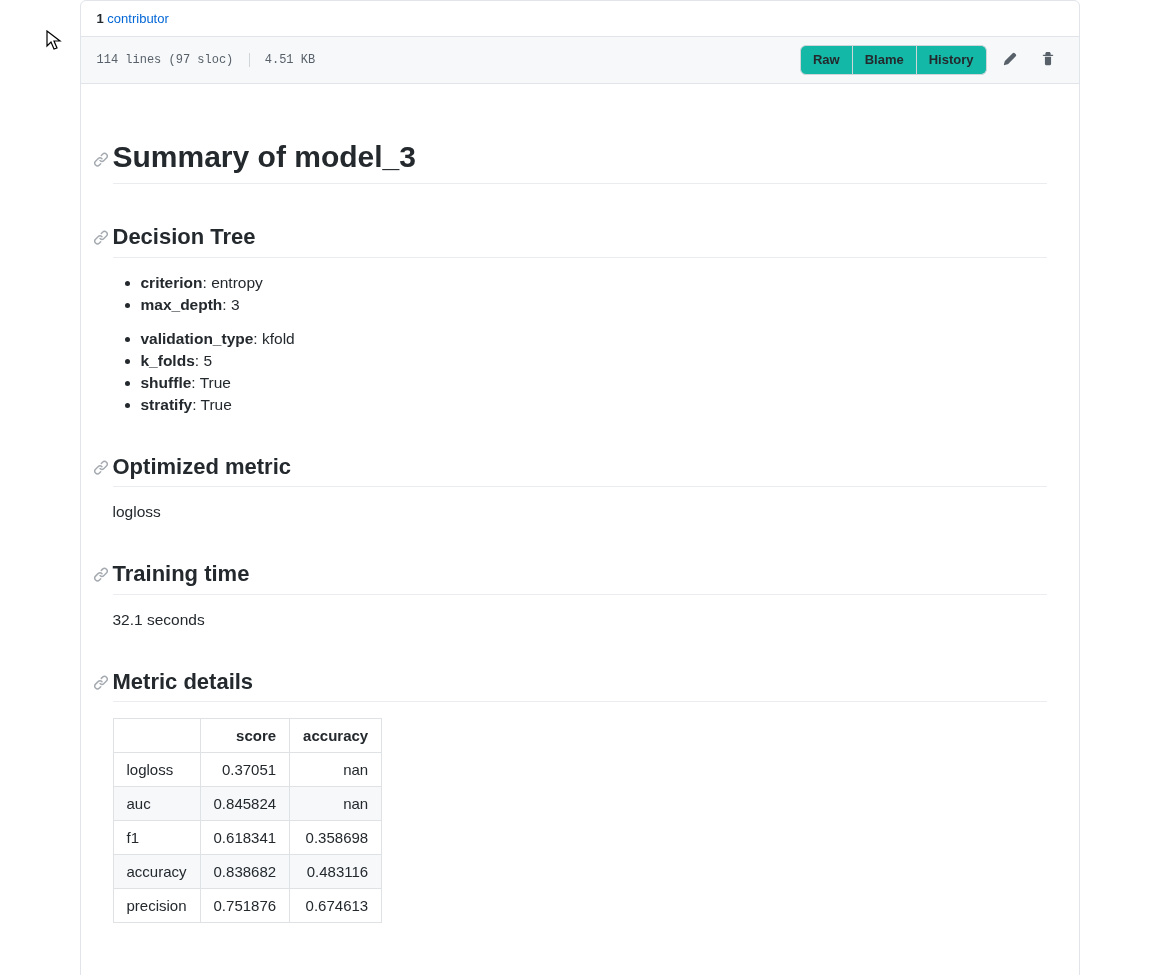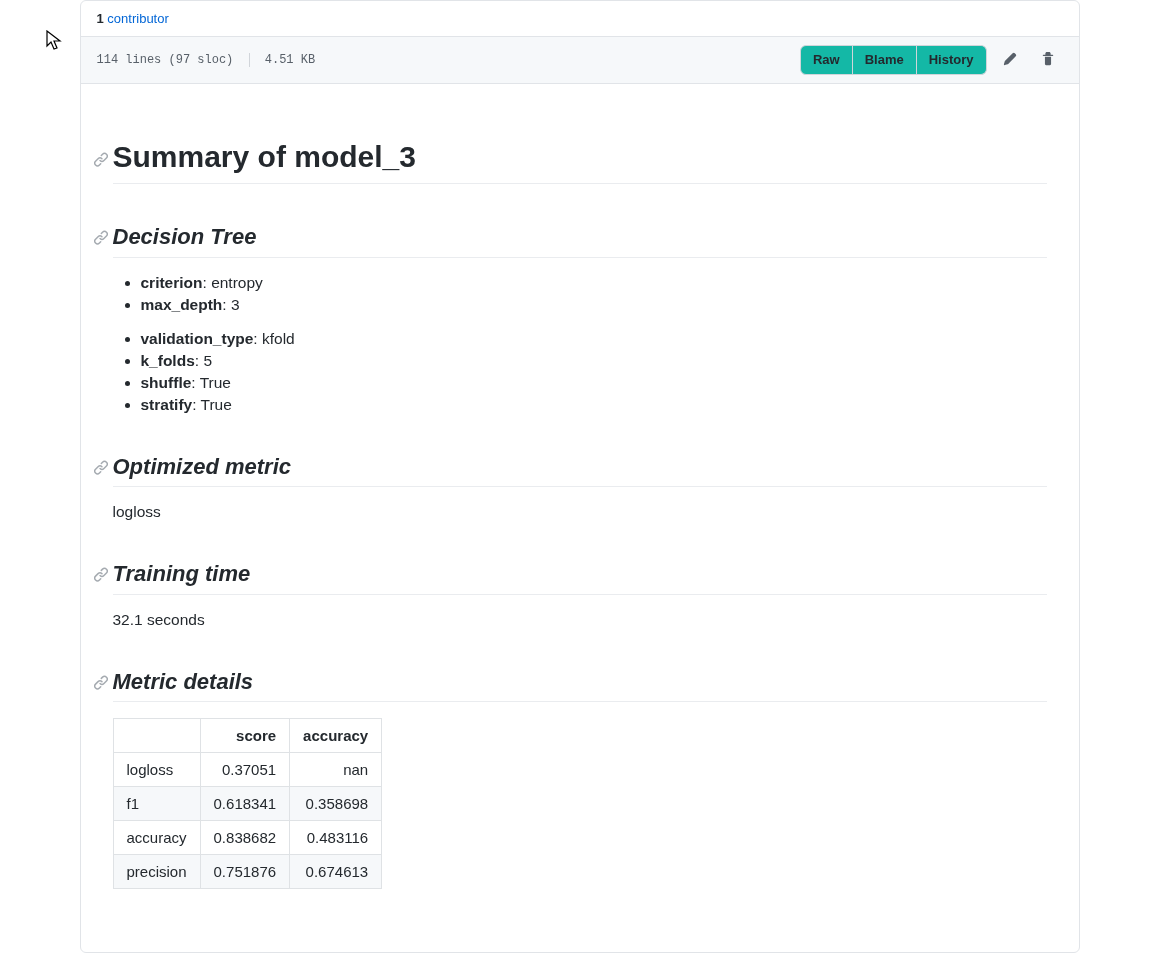--- a/index.html
+++ b/index.html
@@ -71,21 +71,21 @@
   }
   .markdown-body h1, .markdown-body h2 {
     position: relative;
     padding-bottom: 0.3em;
     border-bottom: 1px solid #eaecef;
     font-weight: 600;
     margin-top: 40px;
     margin-bottom: 16px;
   }
   .markdown-body h1 { font-size: 30px; }
-  .markdown-body h2 { font-size: 22px; font-style: italic; }
+  .markdown-body h2 { font-size: 22px; }
   .anchor {
     position: absolute;
     left: -20px;
     top: 50%;
     transform: translateY(-65%);
     fill: #6a737d;
     opacity: 0.6;
   }
   .markdown-body ul { padding-left: 2em; margin: 0 0 16px 0; }
   .markdown-body li { margin: 4px 0; font-size: 15.5px; }
@@ -207,20 +207,25 @@
           <th>accuracy</th>
         </tr>
       </thead>
       <tbody id="metric-rows">
           <tr>
             <td>logloss</td>
             <td>0.37051</td>
             <td>nan</td>
           </tr>
           <tr>
+            <td>auc</td>
+            <td>0.845824</td>
+            <td>nan</td>
+          </tr>
+          <tr>
             <td>f1</td>
             <td>0.618341</td>
             <td>0.358698</td>
           </tr>
           <tr>
             <td>accuracy</td>
             <td>0.838682</td>
             <td>0.483116</td>
           </tr>
           <tr>

